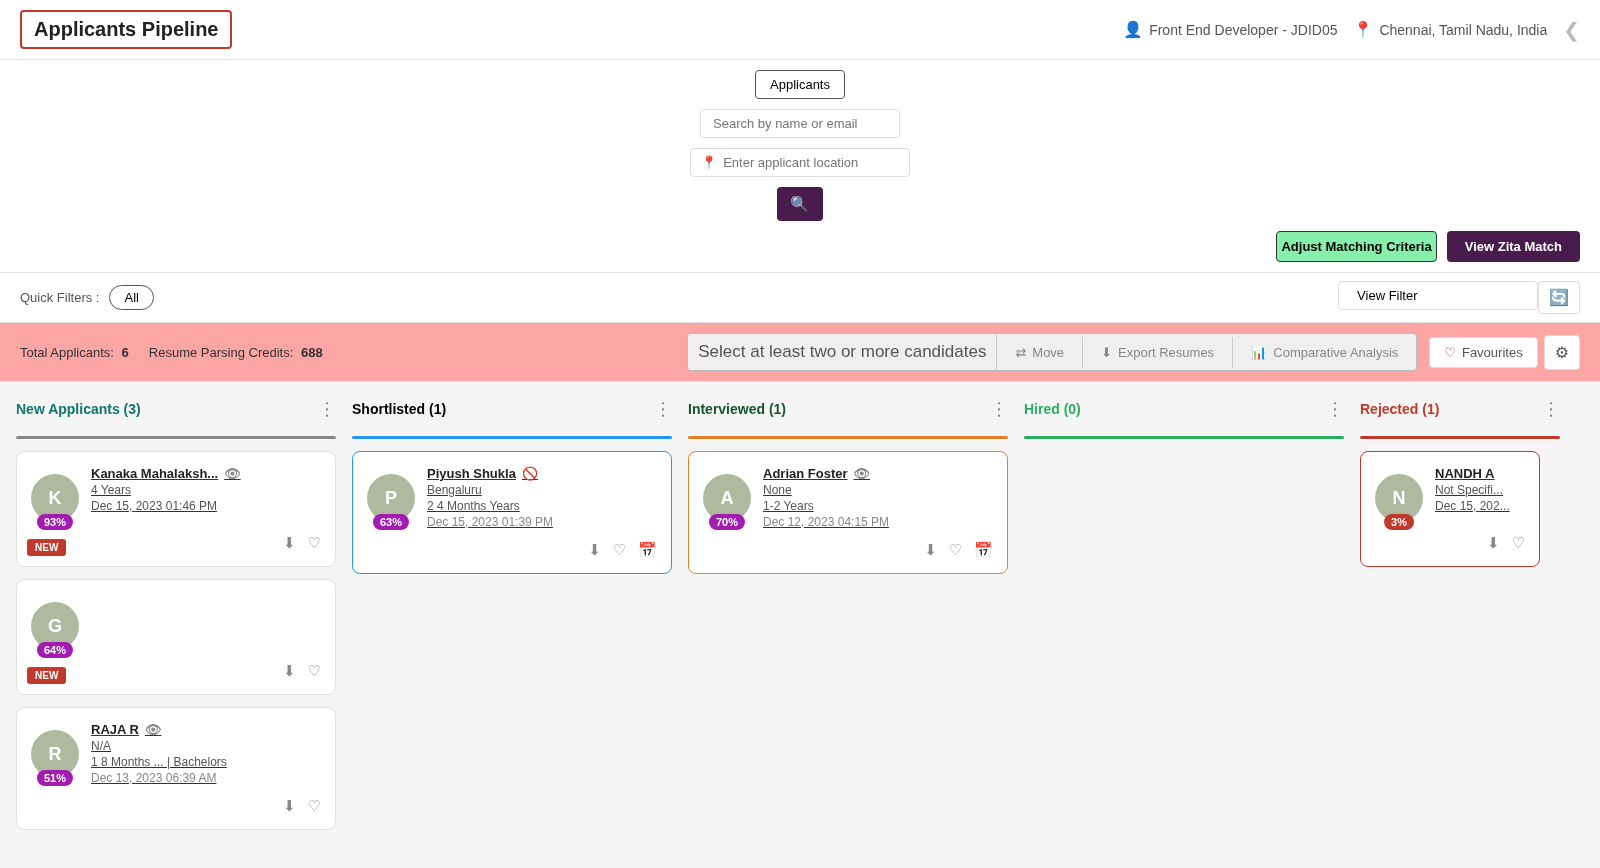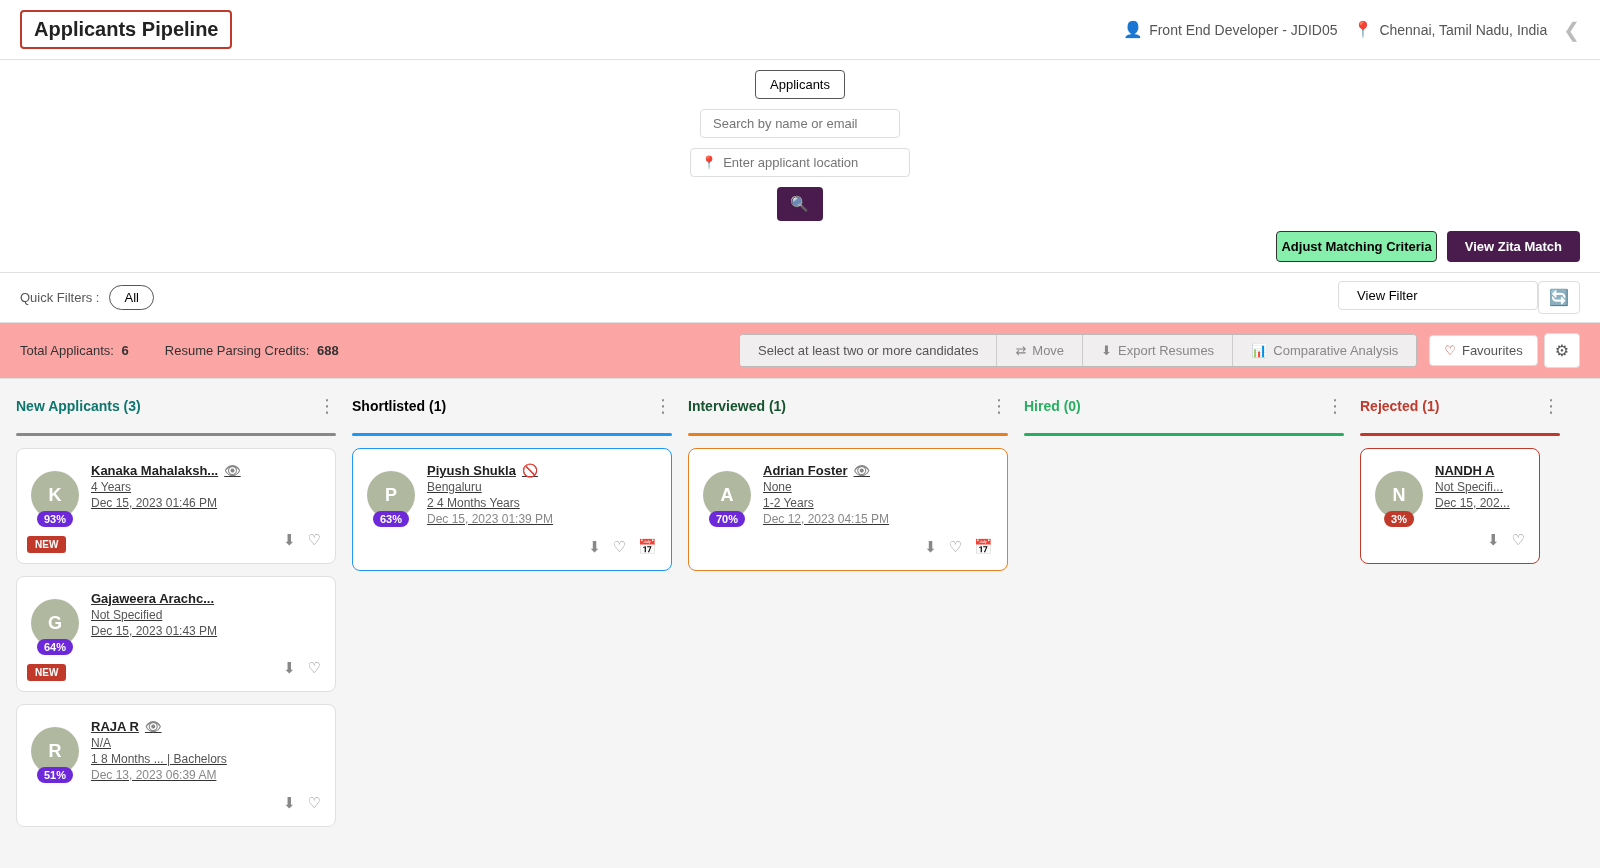--- a/index.html
+++ b/index.html
@@ -24,21 +24,21 @@
     .filter-btn-all { border: 1px solid #555; padding: 4px 14px; border-radius: 20px; background: #fff; cursor: pointer; font-size: 13px; }
     .view-filter-right { margin-left: auto; display: flex; align-items: flex-start; gap: 0; }
     .view-filter-btn { border: 1px solid #ddd; padding: 6px 18px; border-radius: 4px; background: #fff; cursor: pointer; font-size: 13px; min-width: 200px; text-align: left; }
     .refresh-icon { border: 1px solid #ddd; padding: 6px 10px; border-radius: 4px; background: #fff; cursor: pointer; font-size: 16px; color: #555; }
 
     .stats-row { background: #fca5a5; padding: 10px 20px; border-bottom: 1px solid #e0e0e0; display: flex; align-items: center; gap: 20px; }
     .action-bar { margin-left: auto; display: flex; align-items: center; gap: 0; }
     .action-bar-main { display: flex; align-items: center; border: 1px solid #bbb; border-radius: 4px; overflow: hidden; background: #f0eeee; }
     .action-bar-main .action-item { padding: 8px 18px; font-size: 13px; color: #888; display: flex; align-items: center; gap: 6px; border-right: 1px solid #ccc; background: #f0eeee; }
     .action-bar-main .action-item:last-child { border-right: none; }
-    .action-bar-main .action-item.select-info { color: #555; font-size: 13px; padding: 8px 18px; }
+    .action-bar-main .action-item.select-info { color: #555; font-size: 17px; padding: 8px 10px; }
     .favourites-btn { display: flex; align-items: center; gap: 6px; border: 1px solid #ddd; padding: 7px 14px; border-radius: 4px; margin-left: 12px; cursor: pointer; background: #fff; font-size: 13px; color: #555; }
     .settings-btn { border: 1px solid #ddd; padding: 7px 10px; border-radius: 4px; margin-left: 6px; cursor: pointer; background: #fff; font-size: 16px; color: #555; }
 
     .pipeline { display: flex; padding: 16px; gap: 16px; overflow-x: auto; align-items: flex-start; background: #f5f5f5; min-height: calc(100vh - 200px); }
     .column { min-width: 300px; max-width: 320px; flex: 1; }
     .col-header { display: flex; align-items: center; justify-content: space-between; padding-bottom: 8px; margin-bottom: 8px; }
     .col-title { font-size: 14px; font-weight: 600; color: #0f766e; }
     .col-title.shortlisted { color: #000000; }
     .col-title.interviewed { color: #14532d; }
     .col-title.hired { color: #27ae60; }
@@ -52,21 +52,21 @@
     .col-dots { cursor: pointer; font-size: 18px; color: #888; }
 
     .card { background: #fff; border-radius: 8px; border: 1px solid #e0e0e0; padding: 14px; margin-bottom: 12px; position: relative; cursor: pointer; }
     .card.shortlisted-card { border: 1.5px solid #2196f3; }
     .card.interviewed-card { border: 1.5px solid #e67e22; }
     .card.rejected-card { border: 1.5px solid #c0392b; }
     .card-top { display: flex; align-items: flex-start; gap: 12px; }
     .avatar { width: 48px; height: 48px; border-radius: 50%; background: #b0b8a0; display: flex; align-items: center; justify-content: center; font-size: 18px; font-weight: 700; color: #fff; flex-shrink: 0; position: relative; }
     .score-badge { position: absolute; bottom: -8px; left: 50%; transform: translateX(-50%); background: #e0b84a; color: #fff; font-size: 11px; font-weight: 700; padding: 2px 7px; border-radius: 10px; white-space: nowrap; }
     .score-badge.low { background: #c0392b; }
-    .score-badge.medium { background: #6d28d9; }
+    .score-badge.medium { background: #a21caf; }
     .card-info { flex: 1; text-decoration: underline; }
     .card-name { font-size: 13px; font-weight: 700; color: #222; display: flex; align-items: center; gap: 6px; }
     .card-location { font-size: 12px; color: #555; margin-top: 2px; }
     .card-exp { font-size: 12px; color: #555; margin-top: 2px; }
     .card-date { font-size: 12px; color: #888; margin-top: 2px; }
     .card-actions { display: flex; align-items: center; gap: 12px; justify-content: flex-end; margin-top: 12px; }
     .card-action-icon { color: #888; cursor: pointer; font-size: 15px; }
     .new-badge { position: absolute; bottom: 10px; left: 10px; background: #c0392b; color: #fff; font-size: 10px; font-weight: 700; padding: 3px 8px; border-radius: 3px; }
     .eye-icon { font-size: 13px; color: #888; cursor: pointer; }
     .col-rejected { min-width: 200px; flex: 0 0 200px; overflow: hidden; }
@@ -113,21 +113,21 @@
     <button class="view-filter-btn">View Filter</button>
     <button class="refresh-icon">🔄</button>
   </div>
 </div>
 
 <div class="stats-row">
   <span>
     <span>Total Applicants:</span>
     <strong style="margin-left:4px;">6</strong>
   </span>
-  <span style="margin-left:16px;">
+  <span style="margin-left:0;">
     <span>Resume Parsing Credits:</span>
     <strong style="margin-left:4px;">688</strong>
   </span>
   <div class="action-bar">
     <div class="action-bar-main">
       <div class="action-item select-info">
         <span>Select at least two or more candidates</span>
       </div>
       <div class="action-item" style="cursor:pointer;">
         <span>⇄</span>
@@ -171,27 +171,20 @@
         </div>
         <div class="card-actions">
           <span class="card-action-icon">⬇</span>
           <span class="card-action-icon">♡</span>
         </div>
         <div class="new-badge">NEW</div>
       </div>
       <div class="card  ">
         <div class="card-top">
           <div class="avatar" style="margin-top: 8px;">G<div class="score-badge medium">64%</div></div>
-          <div class="card-info">
-            <div class="card-name">
-              <span>Gajaweera Arachc...</span>
-            </div>
-            <div class="card-location">Not Specified</div>
-            <div class="card-exp">Dec 15, 2023 01:43 PM</div>
-          </div>
         </div>
         <div class="card-actions">
           <span class="card-action-icon">⬇</span>
           <span class="card-action-icon">♡</span>
         </div>
         <div class="new-badge">NEW</div>
       </div>
       <div class="card  ">
         <div class="card-top">
           <div class="avatar" style="margin-top: 8px;">R<div class="score-badge medium">51%</div></div>

